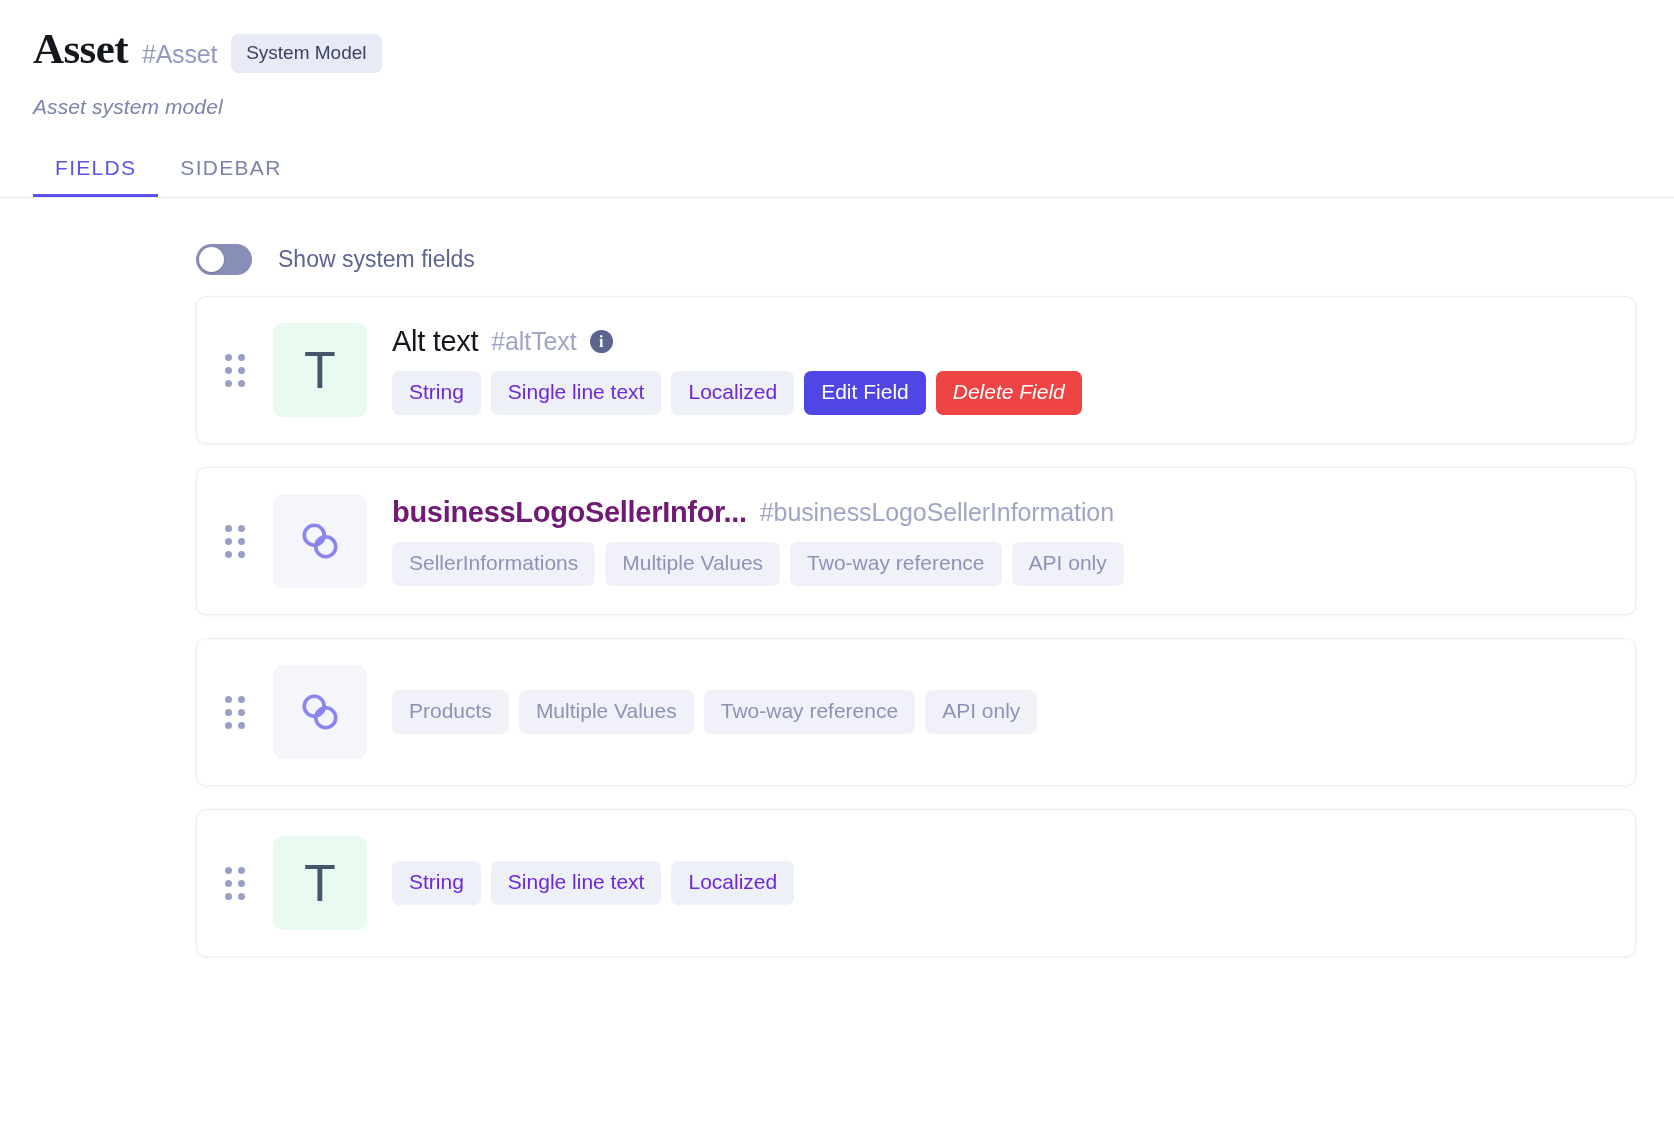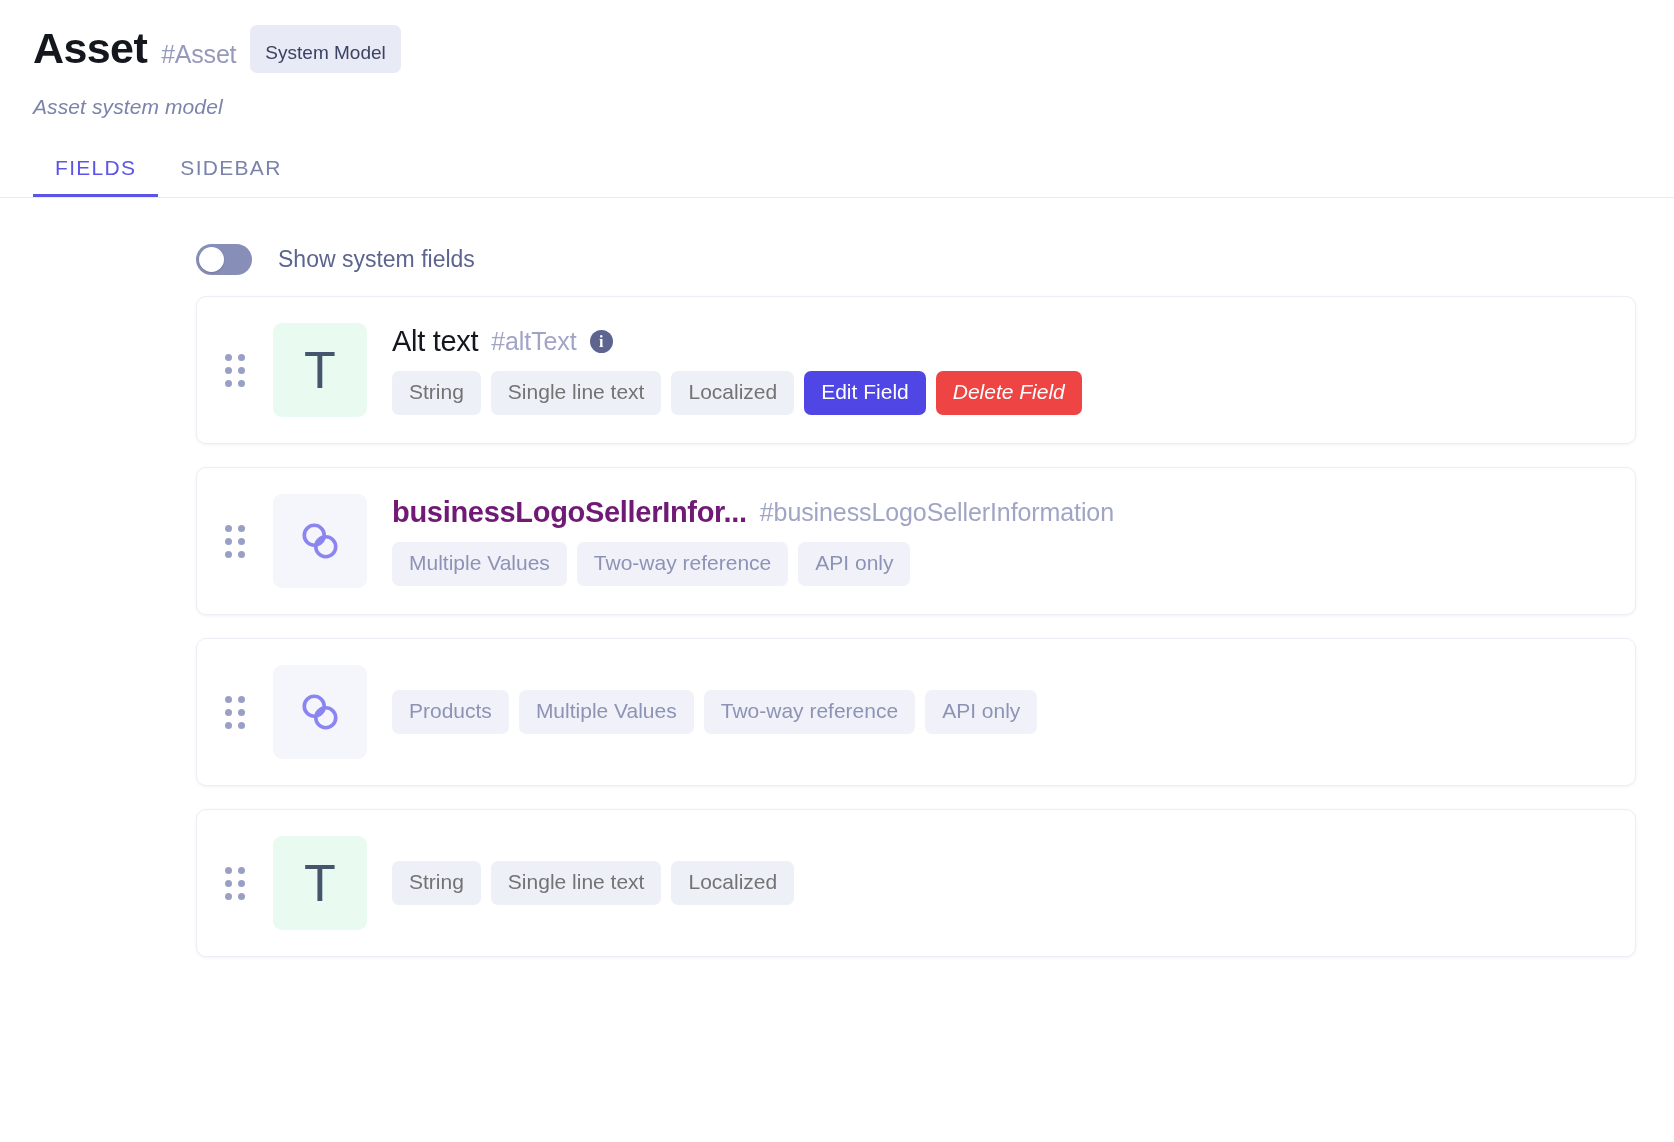--- a/index.html
+++ b/index.html
@@ -15,32 +15,33 @@
 
   
   .page-header { padding: 26px 0 0 33px; }
   .title-row { display: flex; align-items: baseline; gap: 14px; }
   .page-title {
     font-size: 43px;
     font-weight: 700;
     letter-spacing: -0.6px;
     color: #15171f;
     line-height: 1.05;
+    font-family: Liberation Serif, serif;
   }
   .page-apiid {
     font-size: 25px;
     font-weight: 400;
     color: #9499bd;
     letter-spacing: -0.2px;
   }
   .system-badge {
     background: #e8eaf6;
     color: #3c4263;
     font-size: 19px;
-    padding: 17px 15px 9px;
+    padding: 8px 15px 9px;
     border-radius: 7px;
     position: relative;
     top: -4px;
     white-space: nowrap;
   }
   .page-subtitle {
     margin-top: 18px;
     font-size: 21px;
     font-style: italic;
     color: #7c83ab;
@@ -177,21 +178,21 @@
     justify-content: center;
     flex: none;
     cursor: pointer;
     font-family: "Liberation Serif", serif;
     line-height: 1;
   }
 
   .tag-row { display: flex; align-items: center; gap: 10px; flex-wrap: nowrap; }
   .tag {
     background: #eef0f8;
-    color: #737373;
+    color: #6d28d9;
     font-size: 21px;
     padding: 9px 17px 11px;
     border-radius: 7px;
     white-space: nowrap;
   }
   .tag.light { color: #8d93b5; background: #f1f2f9; }
   .btn {
     font-size: 21px;
     padding: 9px 17px 11px;
     border-radius: 7px;
@@ -271,20 +272,21 @@
           <circle cx="15" cy="15" r="5.2"></circle>
           <path d="M11.4 12.9 A5.2 5.2 0 0 0 12.9 11.4"></path>
         </svg>
       </div>
       <div class="field-body">
         <div class="field-name-row">
           <span class="field-name muted">businessLogoSellerInfor...</span>
           <span class="field-apiid">#businessLogoSellerInformation</span>
         </div>
         <div class="tag-row">
+          <span class="tag light">SellerInformations</span>
           <span class="tag light">Multiple Values</span>
           <span class="tag light">Two-way reference</span>
           <span class="tag light">API only</span>
         </div>
       </div>
     </div>
     <div class="field-card">
       <div class="drag-handle">
         <i></i>
         <i></i>

